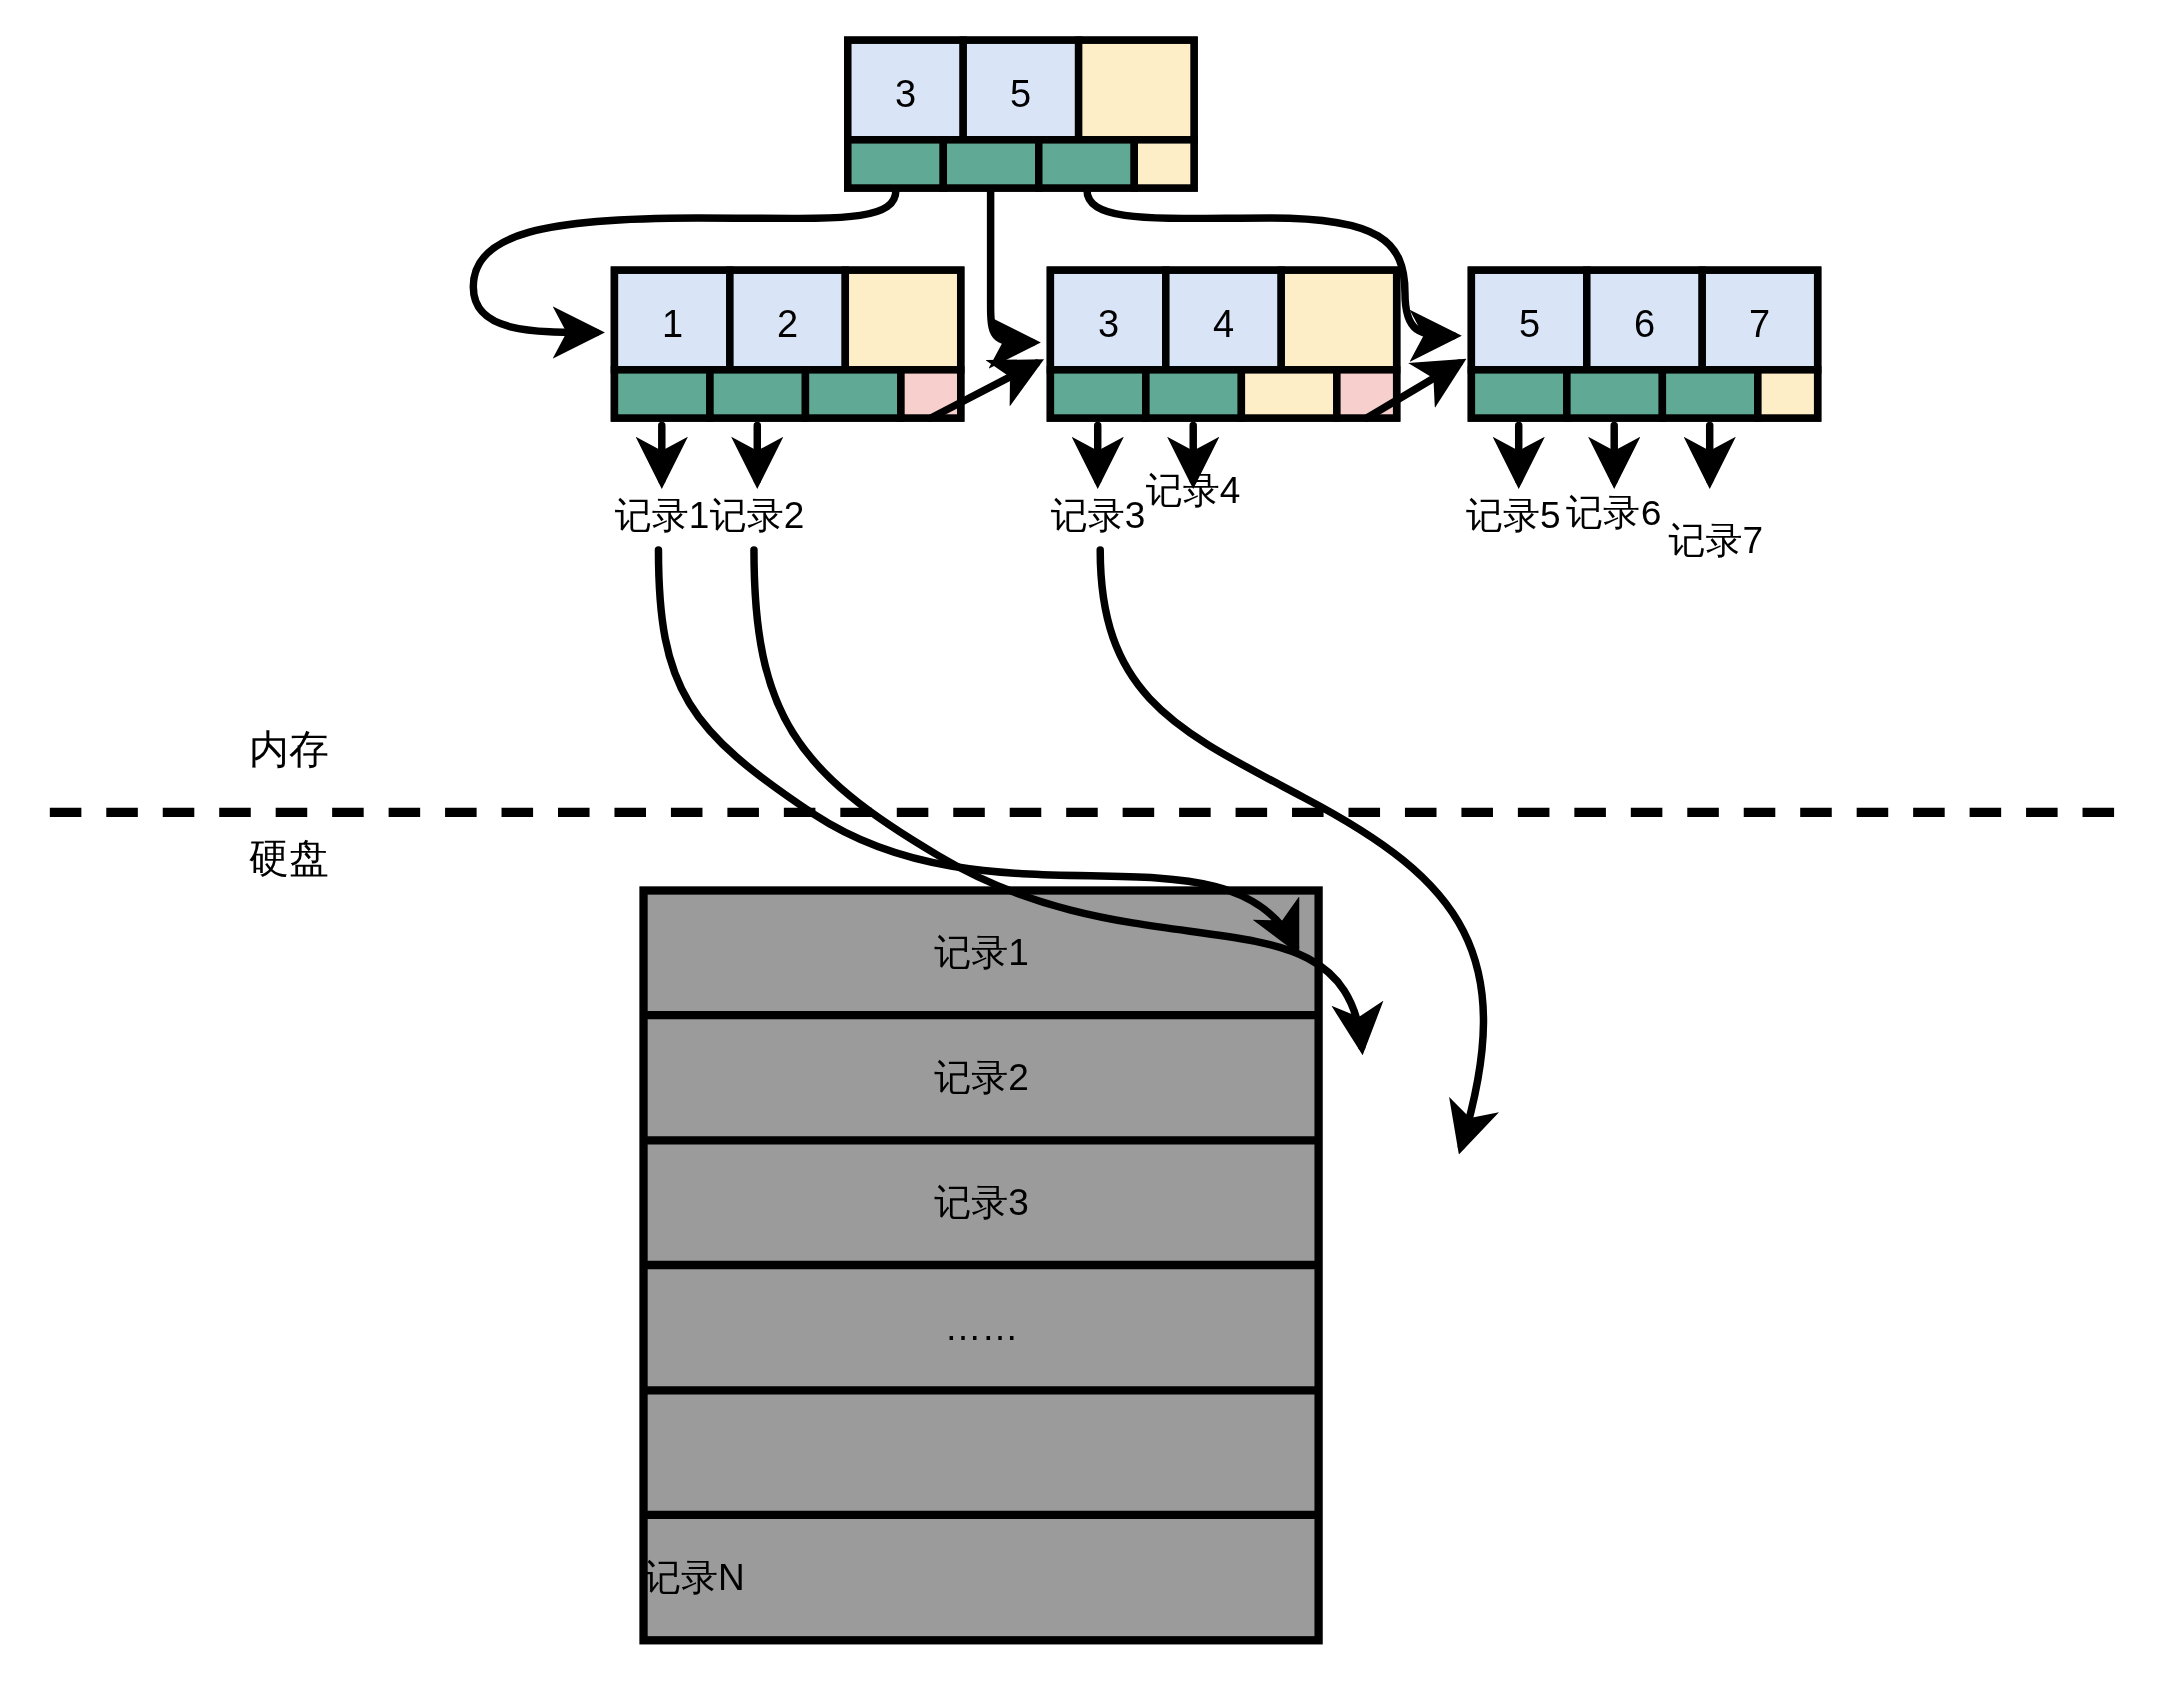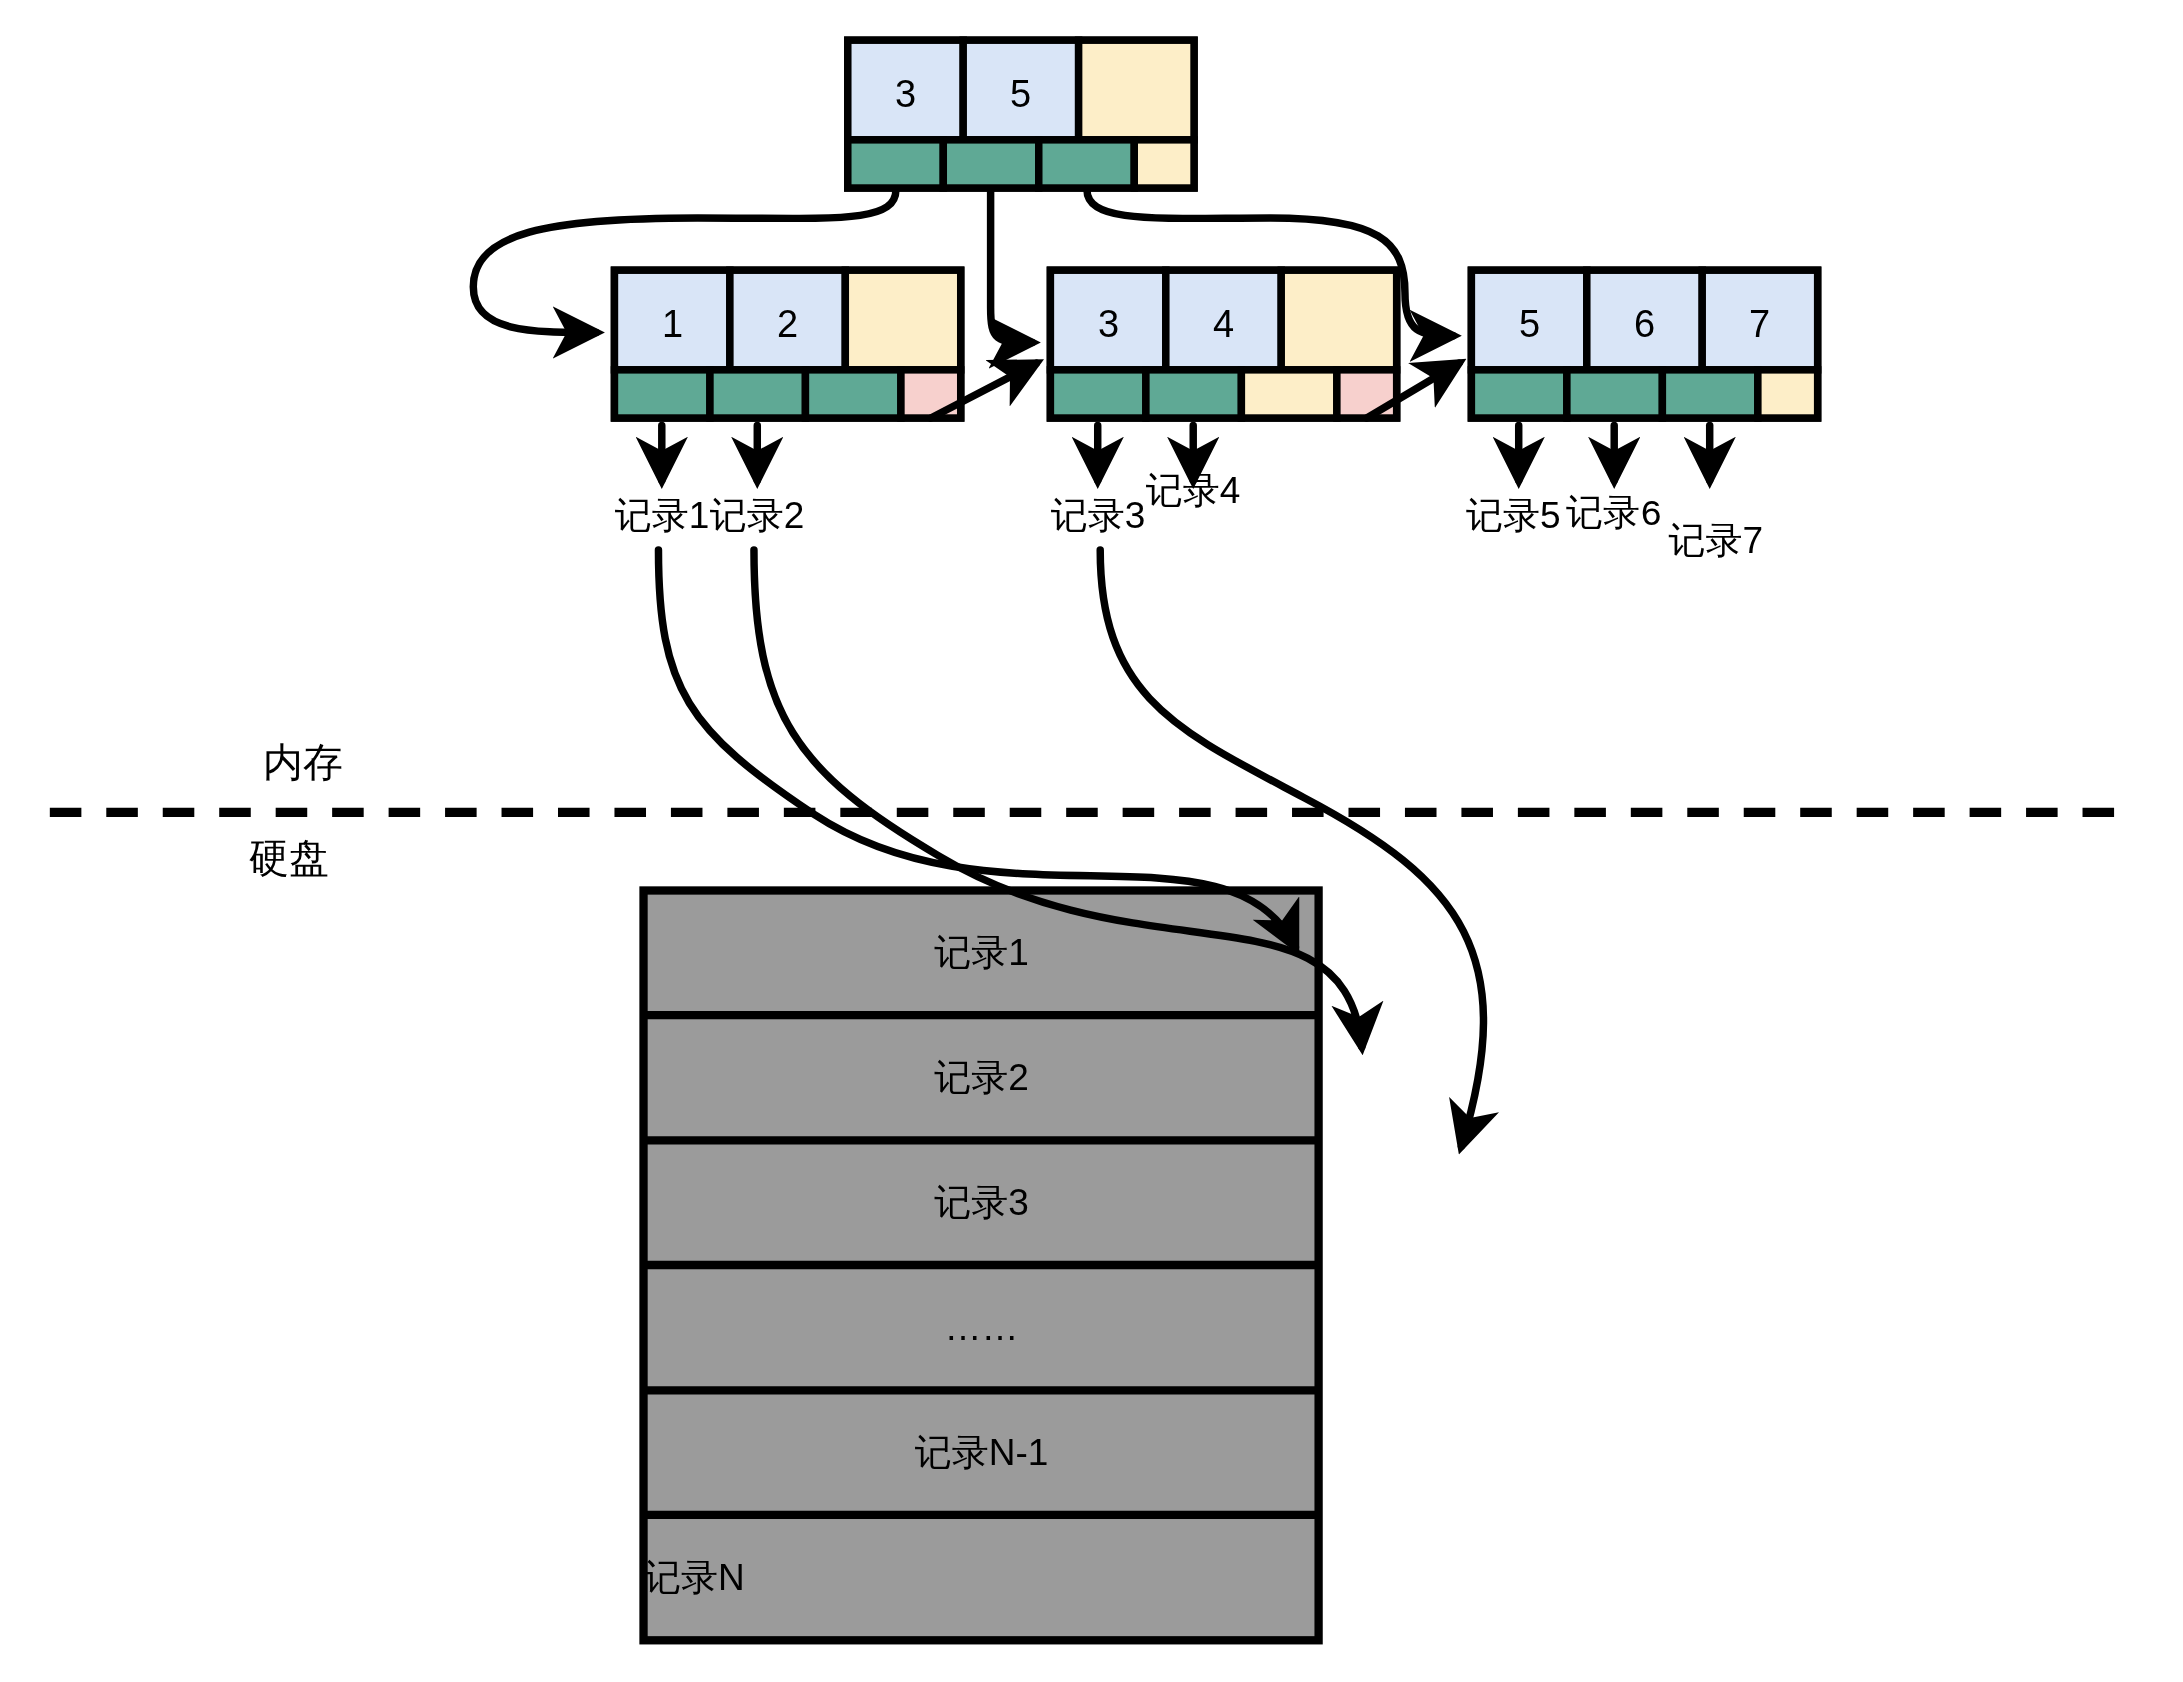--- a/index.html
+++ b/index.html
@@ -158,24 +158,23 @@
   <div class="lbl node-num" style="left:1702px; top:305px; width:115px; text-align:center;">7</div>
 
   <div class="lbl rec-lbl" style="left:609px; top:497px; width:106px; text-align:center;">记录1</div>
   <div class="lbl rec-lbl" style="left:704px; top:497px; width:106px; text-align:center;">记录2</div>
   <div class="lbl rec-lbl" style="left:1045px; top:497px; width:106px; text-align:center;">记录3</div>
   <div class="lbl rec-lbl" style="left:1140px; top:472px; width:106px; text-align:center;">记录4</div>
   <div class="lbl rec-lbl" style="left:1466px; top:497px; width:106px; text-align:left;">记录5</div>
   <div class="lbl rec-lbl" style="left:1561px; top:497px; width:106px; text-align:center;font-family:Liberation Mono, monospace;">记录6</div>
   <div class="lbl rec-lbl" style="left:1657px; top:522px; width:106px; text-align:right;">记录7</div>
 
-  <div class="lbl tier-lbl" style="left:263px; top:729px;margin-top:13px;">内存</div>
+  <div class="lbl tier-lbl" style="left:249px; top:729px;">内存</div>
   <div class="lbl tier-lbl" style="left:249px; top:838px;">硬盘</div>
 
   <div class="lbl disk-lbl" style="left:644px; top:934px; width:675px; text-align:center;">记录1</div>
   <div class="lbl disk-lbl" style="left:644px; top:1059px; width:675px; text-align:center;">记录2</div>
   <div class="lbl disk-lbl" style="left:644px; top:1184px; width:675px; text-align:center;">记录3</div>
   <div class="lbl disk-lbl" style="left:644px; top:1309px; width:675px; text-align:center;">……</div>
-  <div class="lbl disk-lbl" style="left:644px; top:1434px; width:675px; text-align:center;">记录N-1</div>
   <div class="lbl disk-lbl" style="left:644px; top:1559px; width:675px; text-align:left;">记录N</div>
 
 </div>
 
 
 </body></html>

